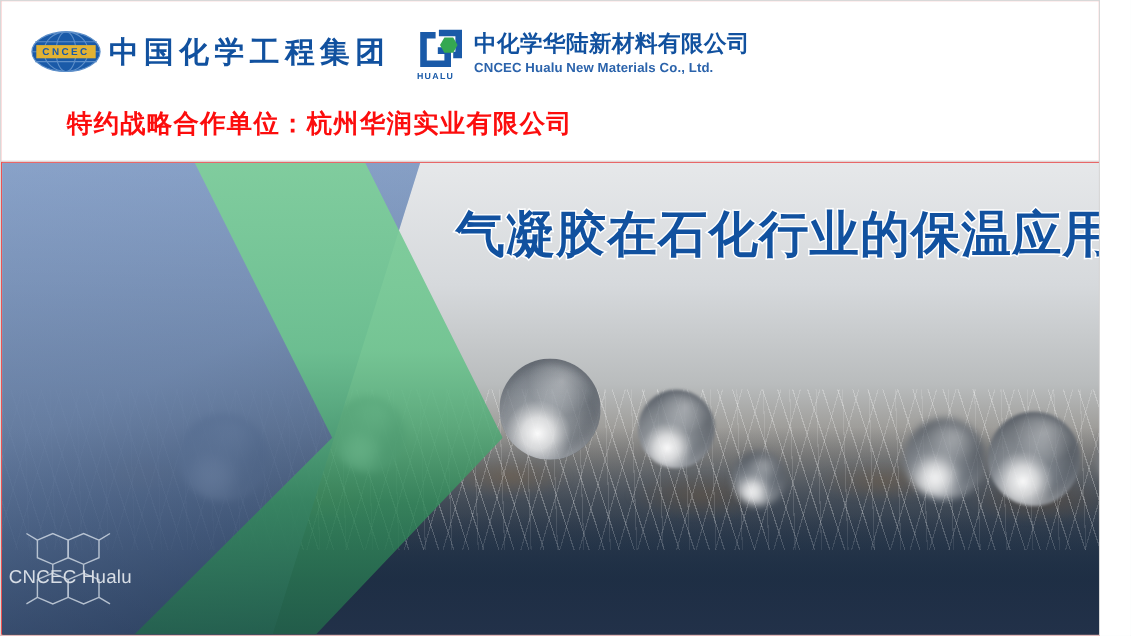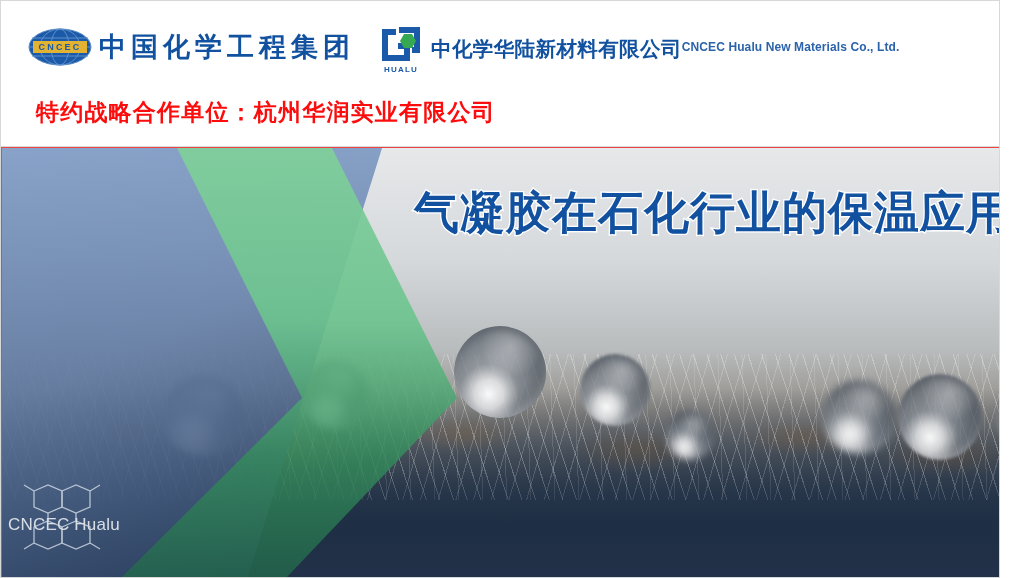--- a/index.html
+++ b/index.html
@@ -98,30 +98,30 @@
     width: 44px;
     height: 48px;
     flex: 0 0 auto;
   }
   .hualu-mark svg { display: block; }
   .hualu-word {
     position: absolute;
     left: 0;
     bottom: -1px;
     width: 44px;
-    text-align: center;
+    text-align: left;
     font-size: 8px;
     font-weight: bold;
     color: #1a5aa8;
     letter-spacing: 1.2px;
   }
   .hualu-text {
     margin-left: 8px;
     display: flex;
-    flex-direction: row;
+    flex-direction: column;
     justify-content: center;
   }
   .hualu-cn {
     font-size: 20.5px;
     font-weight: bold;
     color: #11519f;
     letter-spacing: 0.4px;
     line-height: 1.12;
     white-space: nowrap;
   }
@@ -131,21 +131,21 @@
     color: #2b63ab;
     letter-spacing: 0.1px;
     line-height: 1.2;
     margin-top: 2px;
     white-space: nowrap;
   }
 
   
   .partner-line {
     position: absolute;
-    left: 35px;
+    left: 60px;
     top: 96px;
     font-size: 23px;
     font-weight: bold;
     color: #fc0d0d;
     letter-spacing: 1.2px;
     white-space: nowrap;
   }
 
   
   .hero {

